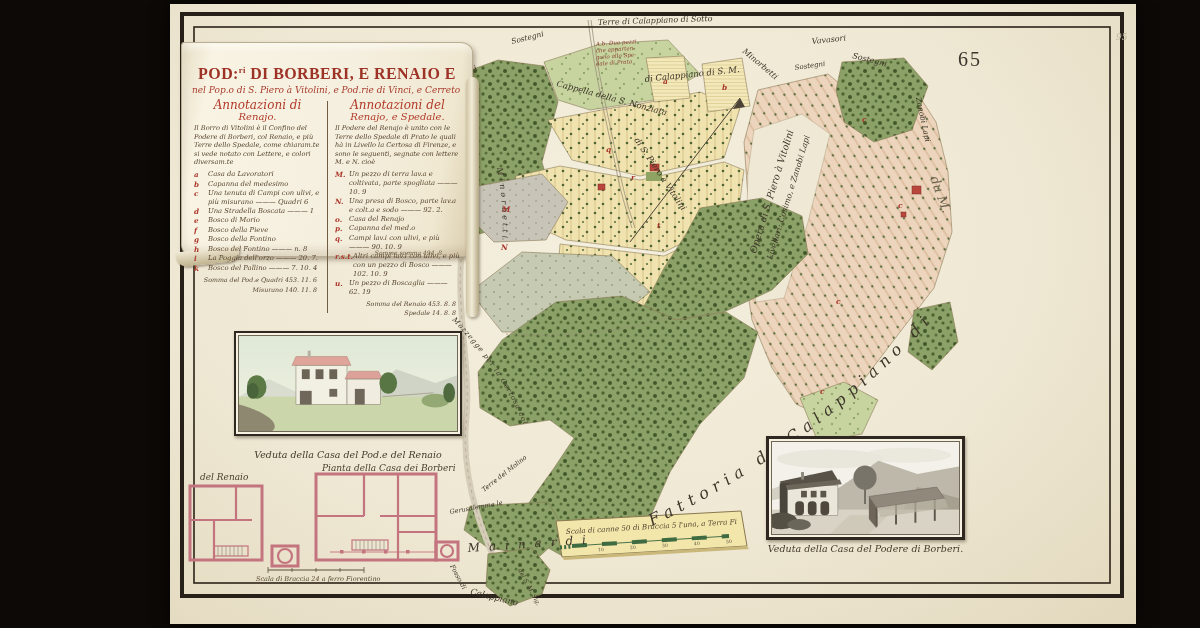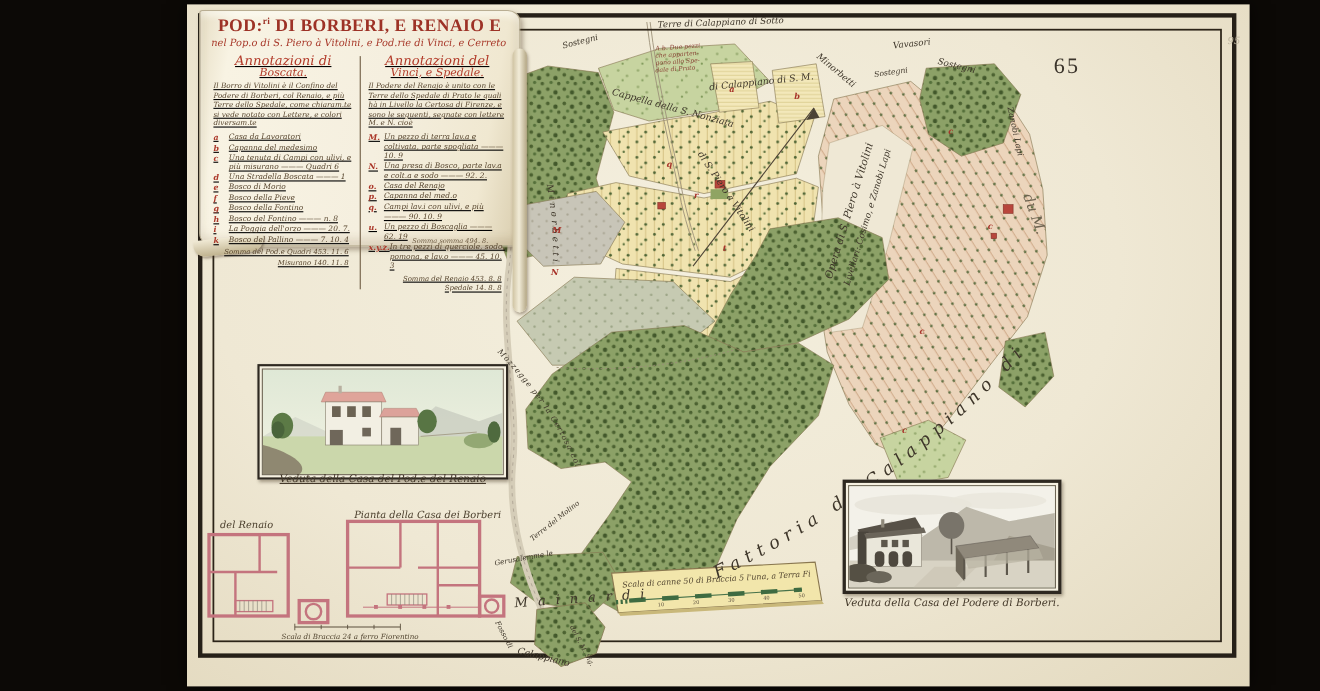--- a/index.html
+++ b/index.html
@@ -14,59 +14,59 @@
   .faint2{fill:#6d6350;}
   .plet{font-style:italic;font-weight:bold;fill:#a8352b;}
   .nlab{font-style:italic;fill:#8a4436;}
   .sheet{font-family:"Liberation Serif",serif;fill:#3c352c;letter-spacing:2px;}
   .faint{fill:#beb59e;font-style:italic;}
   .planlab{font-style:italic;fill:#4a3e2c;}
   .scap{font-style:italic;fill:#51442f;}
   .tick{fill:#5c5140;}
 
   
-  .cartouche{position:absolute;left:11px;top:5px;width:292px;height:215px;z-index:5;
+  .cartouche{position:absolute;left:11px;top:38px;width:292px;height:215px;z-index:5;
     background:linear-gradient(100deg,#e7dec5 0%,#f8f3e3 10%,#f5efdf 55%,#f0e8d1 86%,#d9cdae 100%);
     border:1px solid #b9ae93;border-radius:3px 12px 6px 14px/4px 10px 5px 12px;
     box-shadow:2px 3px 5px rgba(70,50,25,.38), inset 0 -6px 9px rgba(120,95,55,.18), inset 0 5px 6px rgba(255,255,250,.55);
-    padding:5px 10px 2px;box-sizing:border-box;}
+    padding:23px 10px 2px;box-sizing:border-box;}
   .curlR{position:absolute;right:-7px;top:34px;width:13px;height:240px;
     background:linear-gradient(90deg,#cfc3a2,#f2ecd8 45%,#b3a684);border-radius:7px;
     box-shadow:1px 2px 3px rgba(60,40,20,.4);}
   .curlB{position:absolute;left:-6px;bottom:-8px;width:64px;height:15px;transform:rotate(-6deg);
     background:linear-gradient(180deg,#f0e9d4,#c0b38f);border-radius:0 0 12px 10px;
     box-shadow:1px 2px 2px rgba(60,40,20,.35);}
   .t1{text-align:center;font-family:"Liberation Serif",serif;font-weight:bold;color:#9d3226;
       font-size:16px;letter-spacing:.4px;line-height:1.05;}
   .t1 sup{font-size:8.5px;}
   .t2{text-align:center;font-family:"Liberation Serif",serif;font-weight:bold;color:#9d3226;
       font-size:14.5px;letter-spacing:1.1px;margin-top:1px;}
   .sub{text-align:left;font-style:italic;color:#a83a2b;font-size:9px;margin-top:2px;}
   .cols{display:flex;margin-top:4px;position:relative;}
   .cols::before{content:"";position:absolute;left:50%;top:2px;bottom:4px;width:1px;background:#6f5d44;}
-  .col{width:50%;padding:0 6px 0 2px;box-sizing:border-box;text-decoration:underline;}
+  .col{width:50%;padding:0 6px 0 2px;box-sizing:border-box;}
   .col.right{padding:0 2px 0 8px;}
   .ch1{text-align:center;color:#b23a29;font-style:italic;font-size:12px;line-height:1.05;}
   .ch2{text-align:center;color:#b23a29;font-style:italic;font-size:10px;line-height:1.05;margin-bottom:1px;}
   .intro{font-size:6.6px;font-style:italic;color:#57452e;line-height:1.3;margin:2px 0 3px;}
   .item{display:flex;font-size:6.8px;font-style:italic;color:#57452e;line-height:1.32;}
   .item .k{color:#ab382a;min-width:14px;font-weight:bold;font-size:7.2px;}
   .item .x{flex:1;}
   .tots{margin-top:2px;font-size:6.3px;font-style:italic;color:#57452e;text-align:right;
         padding-right:4px;line-height:1.45;}
   .fnote{position:absolute;right:28px;bottom:0px;font-size:6px;font-style:italic;color:#6b5940;}
 
   
   .vframe{position:absolute;z-index:4;background:#f6f1e1;border:2px solid #2e2820;
           box-shadow:1px 2px 3px rgba(50,35,15,.4);padding:2px;box-sizing:border-box;}
   .vinner{border:1px solid #6e6656;width:100%;height:100%;box-sizing:border-box;overflow:hidden;background:#f1efe2;}
   .vinner svg{display:block;width:100%;height:100%;}
   .vcap{position:absolute;z-index:4;font-style:italic;color:#44392a;text-align:center;}
   .vr{left:64px;top:327px;width:228px;height:105px;}
-  .vr-cap{left:64px;top:426px;width:228px;font-size:9.5px;text-decoration:underline;}
+  .vr-cap{left:64px;top:445px;width:228px;font-size:9.5px;}
   .vb{left:596px;top:432px;width:199px;height:104px;border-width:3px;}
   .vb-cap{left:596px;top:539px;width:199px;font-size:9.5px;}
 </style>
 </head>
 <body>
 
 <div class="paper">
 
   <svg class="map" viewBox="170 4 966 620">
     <defs>
@@ -273,21 +273,21 @@
   </svg>
 
   <div class="cartouche">
     <div class="curlR"></div>
     <div class="curlB"></div>
     <div class="t1"><span>POD:</span><sup>ri</sup><span> DI BORBERI, E RENAIO E</span></div>
     <div class="sub">nel Pop.o di S. Piero à Vitolini, e Pod.rie di Vinci, e Cerreto</div>
     <div class="cols">
       <div class="col">
         <div class="ch1">Annotazioni di</div>
-        <div class="ch2">Boscata.</div>
+        <div class="ch2">Renajo.</div>
         <div class="intro">Il Borro di Vitolini è il Confino del Podere di Borberi, col Renaio, e più Terre dello Spedale, come chiaram.te si vede notato con Lettere, e colori diversam.te</div>
         <div id="itemsL">
             <div class="item">
               <span class="k">a</span>
               <span class="x">Casa da Lavoratori</span>
             </div>
             <div class="item">
               <span class="k">b</span>
               <span class="x">Capanna del medesimo</span>
             </div>
@@ -324,21 +324,21 @@
               <span class="x">Bosco del Pallino ——— 7. 10. 4</span>
             </div>
           </div>
         <div id="totsL" class="tots">
             <div>Somma del Pod.e  Quadri 453. 11. 6</div>
             <div>Misurano 140. 11. 8</div>
           </div>
       </div>
       <div class="col right">
         <div class="ch1">Annotazioni del</div>
-        <div class="ch2">Vinci, e Spedale.</div>
+        <div class="ch2">Renajo, e Spedale.</div>
         <div class="intro">Il Podere del Renajo è unito con le Terre dello Spedale di Prato le quali hà in Livello la Certosa di Firenze, e sono le seguenti, segnate con lettere M. e N. cioè</div>
         <div id="itemsR">
             <div class="item">
               <span class="k">M.</span>
               <span class="x">Un pezzo di terra lav.a e coltivata, parte spogliata ——— 10. 9</span>
             </div>
             <div class="item">
               <span class="k">N.</span>
               <span class="x">Una presa di Bosco, parte lav.a e colt.a e sodo ——— 92. 2.</span>
             </div>
@@ -348,26 +348,26 @@
             </div>
             <div class="item">
               <span class="k">p.</span>
               <span class="x">Capanna del med.o</span>
             </div>
             <div class="item">
               <span class="k">q.</span>
               <span class="x">Campi lav.i con ulivi, e più ——— 90. 10. 9</span>
             </div>
             <div class="item">
+              <span class="k">r.s.t.</span>
+              <span class="x">Altri campi lav.i con ulivi, e più con un pezzo di Bosco ——— 102. 10. 9</span>
+            </div>
+            <div class="item">
               <span class="k">u.</span>
               <span class="x">Un pezzo di Boscaglia ——— 62. 19</span>
-            </div>
-            <div class="item">
-              <span class="k">x.y.z.</span>
-              <span class="x">In tre pezzi di querciole, sodo, pomona, e lav.o ——— 45. 10. 3</span>
             </div>
           </div>
         <div id="totsR" class="tots">
             <div>Somma del Renaio 453. 8. 8</div>
             <div>Spedale 14. 8. 8</div>
           </div>
       </div>
     </div>
     <div class="fnote">Somma somma 494. 8.</div>
   </div>

